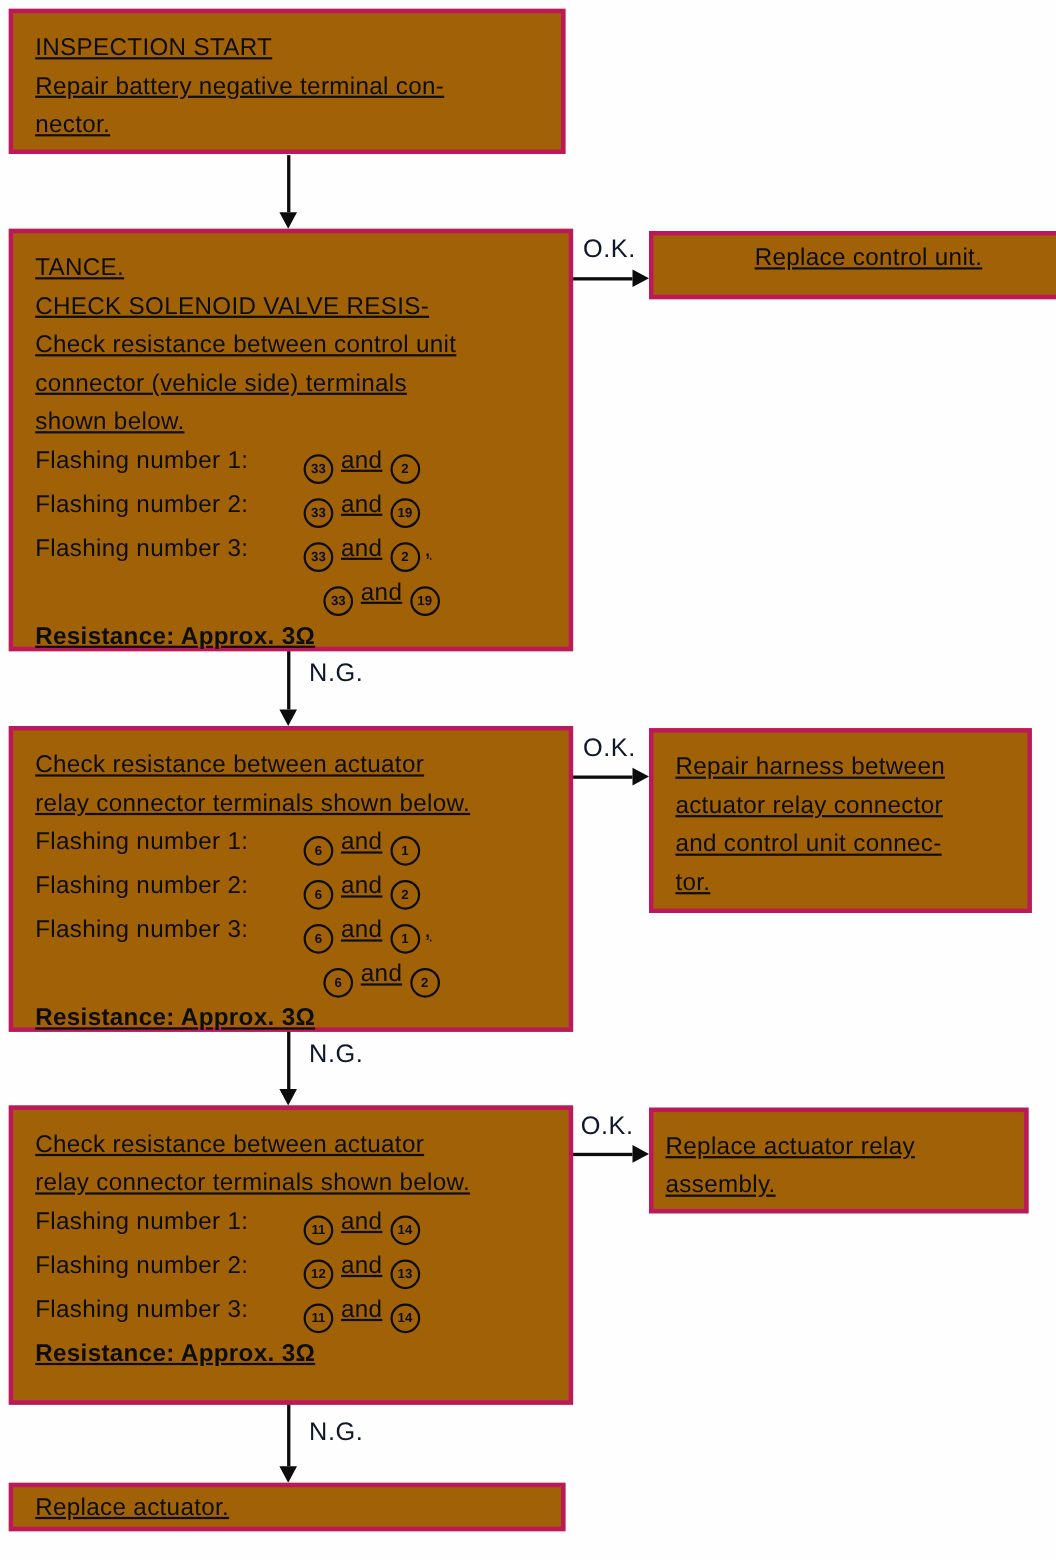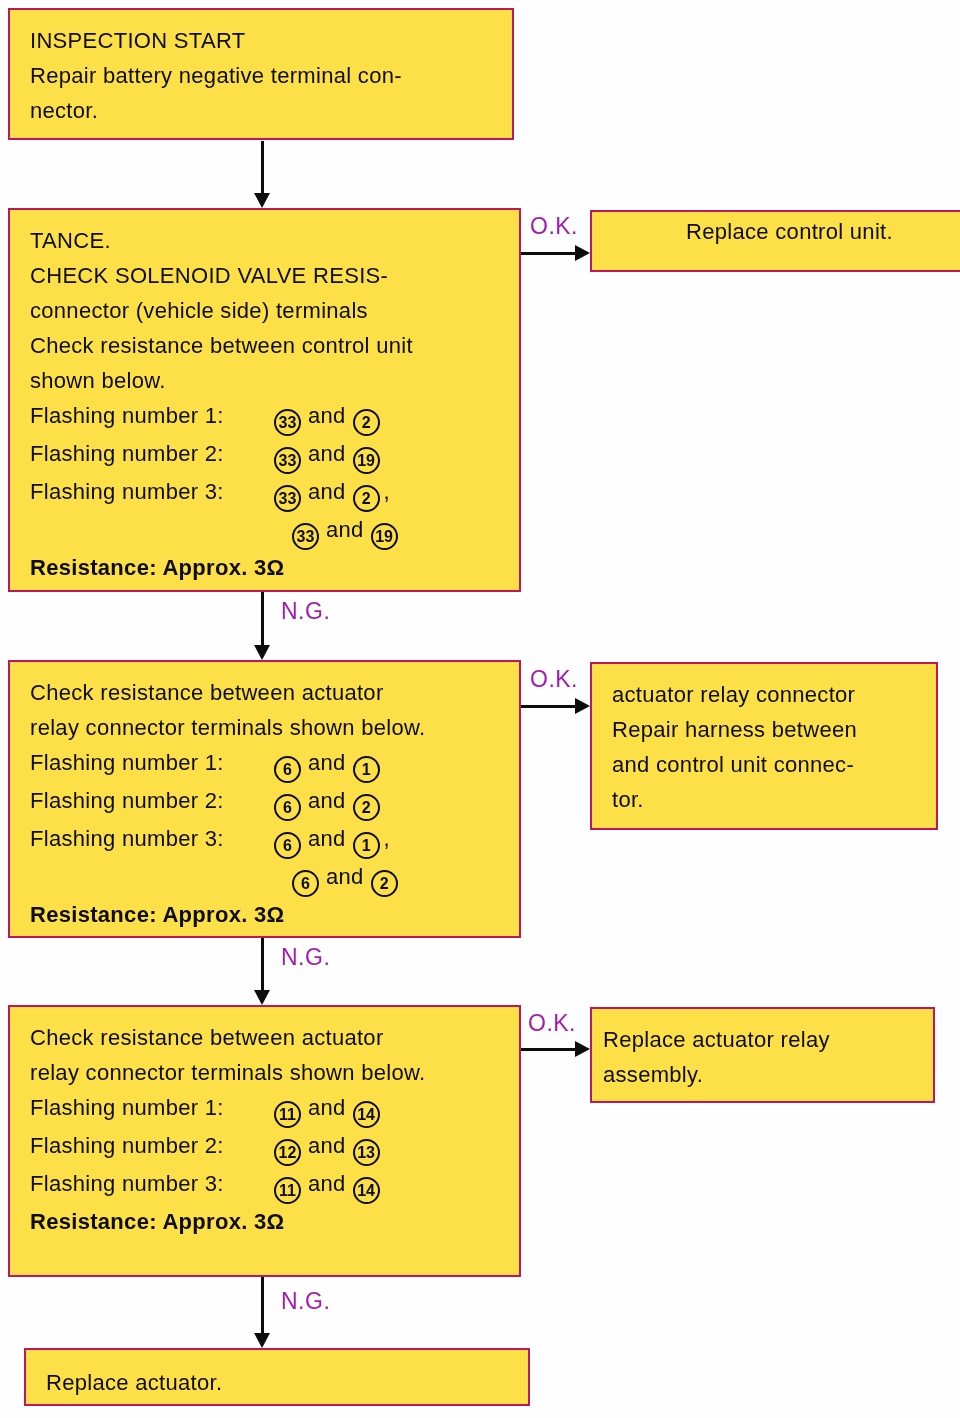--- a/index.html
+++ b/index.html
@@ -8,23 +8,24 @@
     width: 960px;
     height: 1418px;
     background: #fefefe;
     font-family: "Liberation Sans", "DejaVu Sans", sans-serif;
     color: #0d0d0d;
     overflow: hidden;
   }
   .box {
     position: absolute;
     box-sizing: border-box;
-    border: 2px solid #be185d;
-    background: #fde047;
+    border: 4px solid #be185d;
+    background: #a16207;
     padding: 13px 18px 10px 20px;
+    text-decoration: underline;
   }
   .line {
     font-size: 22px;
     line-height: 35px;
     letter-spacing: 0.3px;
     white-space: nowrap;
   }
   .bold { font-weight: bold; }
   .fl-label {
     display: inline-block;
@@ -34,21 +35,21 @@
   .circ {
     display: inline-flex;
     align-items: center;
     justify-content: center;
     box-sizing: border-box;
     min-width: 27px;
     height: 27px;
     padding: 0 2px;
     border: 2px solid #0c0c0c;
     border-radius: 50%;
-    font-size: 16px;
+    font-size: 12px;
     font-weight: bold;
     letter-spacing: 0;
     vertical-align: -5px;
     margin: 0 4px;
   }
   .andw { margin: 16px 3px; }
   
   .varrow {
     position: absolute;
     width: 3px;
@@ -77,28 +78,28 @@
     top: -7px;
     width: 0; height: 0;
     border-top: 8px solid transparent;
     border-bottom: 8px solid transparent;
     border-left: 15px solid #0c0c0c;
   }
   .branch-label {
     position: absolute;
     font-size: 23px;
     letter-spacing: 0.5px;
-    color: #a21caf;
+    color: #0f172a;
   }
   
   #start-box            { left: 8px;   top: 8px;    width: 506px; height: 132px; }
   #solenoid-box         { left: 8px;   top: 208px;  width: 513px; height: 384px; }
   #relay-box-1          { left: 8px;   top: 660px;  width: 513px; height: 278px; }
   #relay-box-2          { left: 8px;   top: 1005px; width: 513px; height: 272px; }
-  #replace-actuator-box { left: 24px;   top: 1348px; width: 506px; height: 58px; padding-top: 15px; }
+  #replace-actuator-box { left: 8px;   top: 1348px; width: 506px; height: 44px; padding-top: 0; }
   #ok-box-1             { left: 590px; top: 210px;  width: 397px; height: 62px;  padding-top: 2px; text-align: center; }
   #ok-box-2             { left: 590px; top: 662px;  width: 348px; height: 168px; }
   #ok-box-3             { left: 590px; top: 1007px; width: 345px; height: 96px; padding-left: 11px; }
   #arrow-start          { left: 261px; top: 141px;  height: 52px; }
   #arrow-ng-1           { left: 261px; top: 592px;  height: 53px; }
   #arrow-ng-2           { left: 261px; top: 938px;  height: 52px; }
   #arrow-ng-3           { left: 261px; top: 1277px; height: 56px; }
   #harrow-ok-1          { left: 521px; top: 252px;  width: 54px; }
   #harrow-ok-2          { left: 521px; top: 705px;  width: 54px; }
   #harrow-ok-3          { left: 521px; top: 1048px; width: 54px; }
@@ -118,22 +119,22 @@
     <div class="line">INSPECTION START</div>
     <div class="line">Repair battery negative terminal con-</div>
     <div class="line">nector.</div>
   </div>
 
   <div class="varrow" id="arrow-start"></div>
 
   <div class="box" id="solenoid-box">
     <div class="line">TANCE.</div>
     <div class="line">CHECK SOLENOID VALVE RESIS-</div>
+    <div class="line">Check resistance between control unit</div>
     <div class="line">connector (vehicle side) terminals</div>
-    <div class="line">Check resistance between control unit</div>
     <div class="line">shown below.</div>
     <div class="line">
       <span class="fl-label">Flashing number 1:</span><span class="circ">33</span><span class="andw">and</span><span class="circ">2</span><span></span>
     </div>
     <div class="line">
       <span class="fl-label">Flashing number 2:</span><span class="circ">33</span><span class="andw">and</span><span class="circ">19</span><span></span>
     </div>
     <div class="line">
       <span class="fl-label">Flashing number 3:</span><span class="circ">33</span><span class="andw">and</span><span class="circ">2</span><span>,</span>
     </div>
@@ -166,22 +167,22 @@
     </div>
     <div class="line fl-cont">
       <span class="fl-label"></span><span class="circ">6</span><span class="andw">and</span><span class="circ">2</span><span></span>
     </div>
     <div class="line bold">Resistance: Approx. 3Ω</div>
   </div>
 
   <div class="branch-label" id="ok-label-2">O.K.</div>
   <div class="harrow" id="harrow-ok-2"></div>
   <div class="box" id="ok-box-2">
+    <div class="line">Repair harness between</div>
     <div class="line">actuator relay connector</div>
-    <div class="line">Repair harness between</div>
     <div class="line">and control unit connec-</div>
     <div class="line">tor.</div>
   </div>
 
   <div class="branch-label" id="ng-label-2">N.G.</div>
   <div class="varrow" id="arrow-ng-2"></div>
 
   <div class="box" id="relay-box-2">
     <div class="line">Check resistance between actuator</div>
     <div class="line">relay connector terminals shown below.</div>

